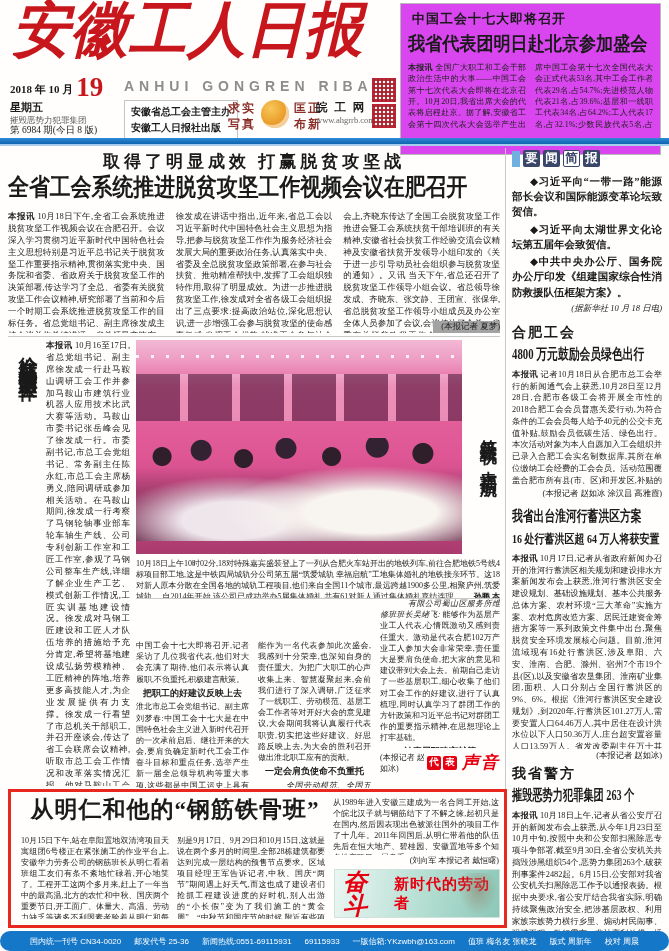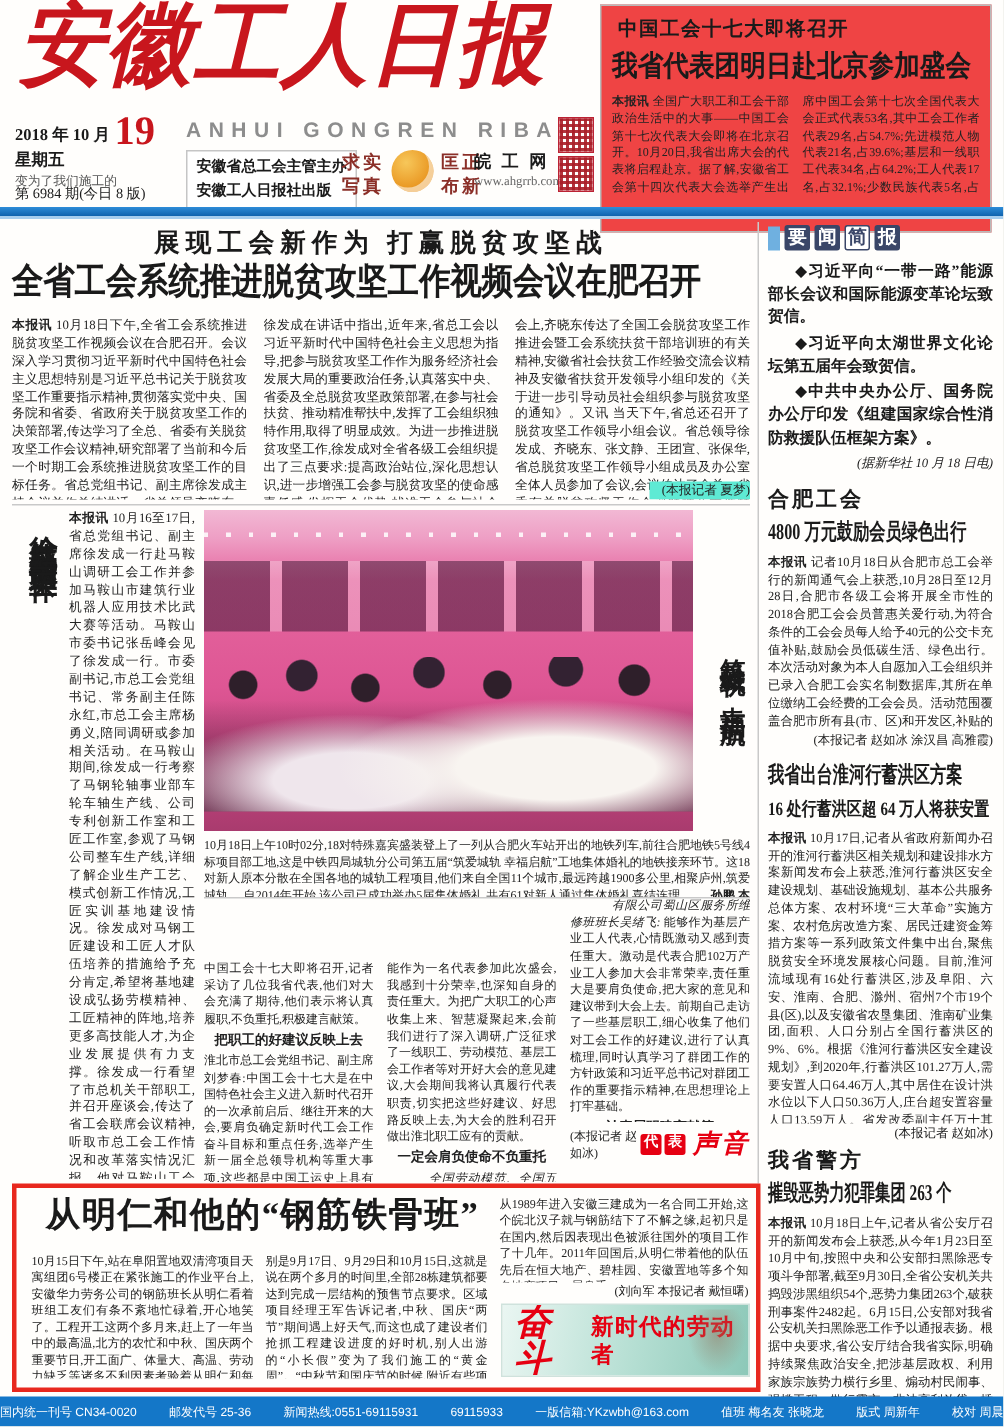--- a/index.html
+++ b/index.html
@@ -31,36 +31,36 @@
   .site{left:316px;top:100px;}
   .site-name{font-size:11.5px;font-weight:700;letter-spacing:2px;}
   .site-url{font-size:8.5px;color:#666;}
   .qr{width:22px;height:22px;border:1px solid #b23;background:
       repeating-linear-gradient(0deg,rgba(170,30,40,.9) 0 2px,transparent 2px 4px),
       repeating-linear-gradient(90deg,rgba(170,30,40,.9) 0 2px,#fff 2px 4px);}
   .qr1{left:372px;top:78px;}
   .qr2{left:372px;top:104px;}
 
   .topright-box{left:400px;top:3px;width:261px;height:152px;border:1px solid #b9b9b9;box-sizing:border-box;
-                padding:5px 7px;background:#ef4444;}
+                padding:5px 7px;background:#d946ef;}
   .tr-kicker{font-size:13px;font-weight:700;letter-spacing:1px;margin:1px 0 3px 4px;}
   .tr-headline{font-size:19px;font-weight:900;margin:0 0 5px;white-space:nowrap;
                transform:scaleX(.9);transform-origin:left;}
   .tr-body{font-size:8px;line-height:1.42;column-count:2;column-gap:9px;height:76px;overflow:hidden;color:#222;}
 
   .blue-rule{left:0;top:138px;width:669px;height:6px;background:linear-gradient(#2e8cd8,#0f63ae);
              border-bottom:2px solid #a6cdee;}
 
   
   .lead-kicker{left:8px;top:150px;width:492px;text-align:center;font-size:17px;font-weight:900;letter-spacing:4px;}
   .lead-headline{left:8px;top:171px;width:560px;font-size:24px;font-weight:900;white-space:nowrap;
                  transform:scaleX(.87);transform-origin:left;letter-spacing:0;}
   .lead-cols{left:8px;top:211px;width:492px;height:122px;display:flex;gap:11px;}
   .lead-col{flex:1;font-size:8.5px;line-height:1.4;overflow:hidden;color:#222;position:relative;}
-  .lead-byline{position:absolute;right:0;bottom:0;background:#5eead4;padding-left:8px;font-size:8.5px;}
+  .lead-byline{position:absolute;right:0;bottom:0;background:#a3a3a3;padding-left:8px;font-size:8.5px;}
   .hdiv1{left:8px;top:336px;width:492px;border-top:1px solid #c9c9c9;}
   .hdiv2{left:136px;top:598px;width:364px;border-top:1px solid #c9c9c9;}
   .vdiv-sidebar{left:505px;top:148px;height:780px;border-left:1px solid #c9c9c9;}
 
   
   .vert-headline{left:5px;top:342px;width:36px;height:290px;writing-mode:vertical-rl;text-orientation:upright;
                  font-size:19px;font-weight:900;letter-spacing:2px;}
   .left-col{left:46px;top:340px;width:84px;height:446px;font-size:8.5px;line-height:1.4;color:#222;}
 
   .photo{left:136px;top:340px;width:326px;height:214px;
@@ -131,34 +131,34 @@
   .bb-byline{position:absolute;left:322px;top:63px;width:166px;text-align:right;font-size:8px;}
   .banner{position:absolute;left:323px;top:77px;width:166px;height:49px;border:1px solid #cfe2dc;box-sizing:border-box;
           background:linear-gradient(100deg,#eaf6f2,#b4ded2 55%,#8cc8b8);display:flex;align-items:center;padding-left:8px;overflow:hidden;}
   .banner-script{color:#e60012;font-size:24px;font-weight:900;font-style:italic;margin-right:6px;line-height:1;}
   .banner-label{color:#e60012;font-size:15px;font-weight:900;letter-spacing:1px;}
   .banner-figure{position:absolute;right:2px;top:3px;width:38px;height:42px;
                  background:radial-gradient(ellipse at 50% 40%,rgba(150,118,96,.5),rgba(150,118,96,0) 72%);}
 
   
   .footer{left:0;top:931px;width:669px;height:20px;background:#1477c8;display:flex;align-items:center;
-          justify-content:space-between;gap:13px;color:#fff;font-size:8px;
-          font-family:"Liberation Sans","DejaVu Sans",sans-serif;white-space:nowrap;}
+          justify-content:center;gap:13px;color:#fff;font-size:8px;
+          font-family:"Liberation Sans","DejaVu Sans",sans-serif;white-space:nowrap;border-radius:10px;}
 </style>
 </head>
 <body>
 
 <div class="page">
 
   <div class="abs paper-title">安徽工人日报</div>
 
   <div class="abs date-block">
     <div class="date-line"><span>2018 年 10 月</span><span class="date-day">19</span></div>
     <div class="weekday">星期五</div>
-    <div class="lunar">变为了我们施工的</div>
+    <div class="lunar">摧毁恶势力犯罪集团</div>
     <div class="issue">第 6984 期(今日 8 版)</div>
   </div>
 
   <div class="abs pinyin">ANHUI  GONGREN  RIBAO</div>
 
   <div class="abs pub-box">
     <div>安徽省总工会主管主办</div>
     <div>安徽工人日报社出版</div>
   </div>
 
@@ -187,21 +187,21 @@
     <div class="tr-headline">我省代表团明日赴北京参加盛会</div>
     <div class="tr-body jt">
       <span class="news-tag">本报讯</span>
       <span>全国广大职工和工会干部政治生活中的大事——中国工会第十七次代表大会即将在北京召开。10月20日,我省出席大会的代表将启程赴京。据了解,安徽省工会第十四次代表大会选举产生出席中国工会第十七次全国代表大会正式代表53名,其中工会工作者代表29名,占54.7%;先进模范人物代表21名,占39.6%;基层和一线职工代表34名,占64.2%;工人代表17名,占32.1%;少数民族代表5名,占9.4%;女代表21名,占39.6%;非公有制经济组织和社会组织代表14名,占26.4%;55岁以下代表46名,占86.8%。</span>
       
     </div>
   </section>
 
   <div class="abs blue-rule"></div>
 
-  <div class="abs lead-kicker">展现工会新作为   打赢脱贫攻坚战</div>
+  <div class="abs lead-kicker">取得了明显成效   打赢脱贫攻坚战</div>
   <div class="abs lead-headline">全省工会系统推进脱贫攻坚工作视频会议在肥召开</div>
   <div class="abs lead-cols">
     <div class="lead-col jt">
       <span class="news-tag">本报讯</span>
       <span>10月18日下午,全省工会系统推进脱贫攻坚工作视频会议在合肥召开。会议深入学习贯彻习近平新时代中国特色社会主义思想特别是习近平总书记关于脱贫攻坚工作重要指示精神,贯彻落实党中央、国务院和省委、省政府关于脱贫攻坚工作的决策部署,传达学习了全总、省委有关脱贫攻坚工作会议精神,研究部署了当前和今后一个时期工会系统推进脱贫攻坚工作的目标任务。省总党组书记、副主席徐发成主持会议并作总结讲话。省总领导齐晓东、王团宣、张秋华出席会议。徐发成向与会人员传达了中央第十一巡视组对安徽开展脱贫攻坚专项巡视工作动员会精神。</span>
     </div>
     <div class="lead-col jt">
       <span>徐发成在讲话中指出,近年来,省总工会以习近平新时代中国特色社会主义思想为指导,把参与脱贫攻坚工作作为服务经济社会发展大局的重要政治任务,认真落实中央、省委及全总脱贫攻坚政策部署,在参与社会扶贫、推动精准帮扶中,发挥了工会组织独特作用,取得了明显成效。为进一步推进脱贫攻坚工作,徐发成对全省各级工会组织提出了三点要求:提高政治站位,深化思想认识,进一步增强工会参与脱贫攻坚的使命感责任感;发挥工会优势,找准工会参与社会扶贫的着力点,全力做好工会系统脱贫攻坚工作,突出劳动竞赛的社会带动作用,突出劳模先进的引领示范作用,突出就业创业的动力激发作用,突出精准帮扶的兜底保障作用。</span>
     </div>
     <div class="lead-col jt">

